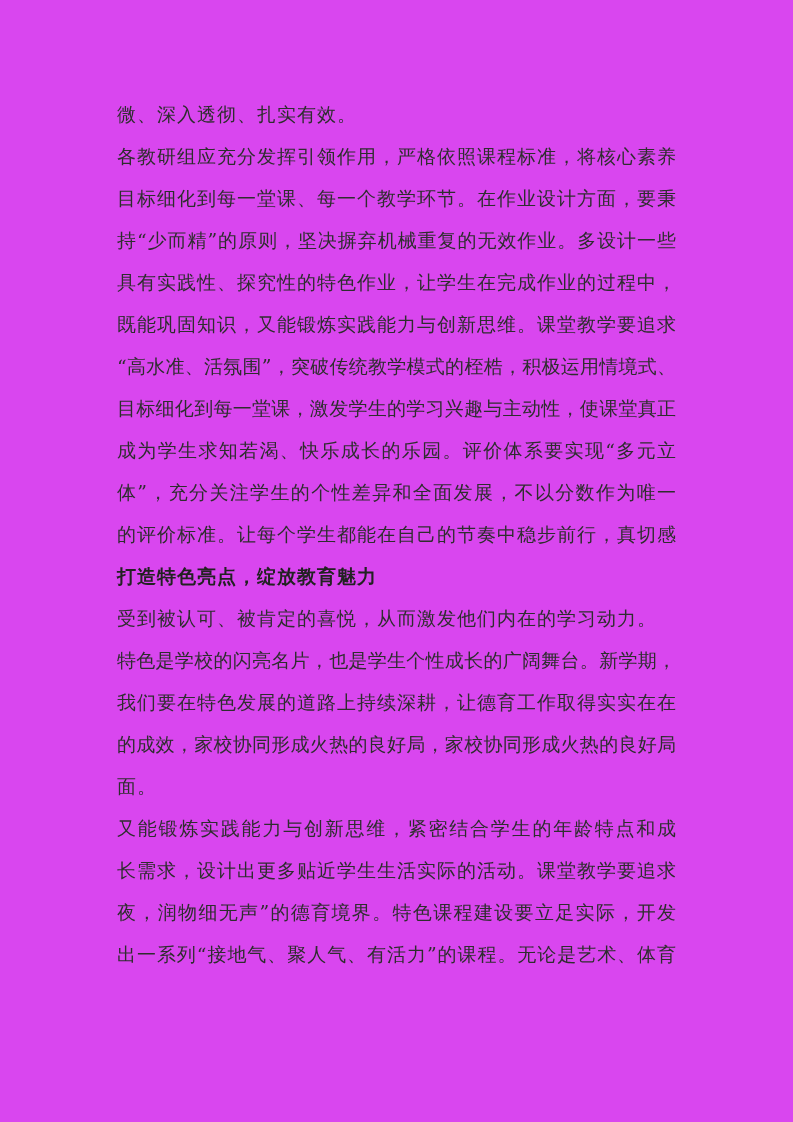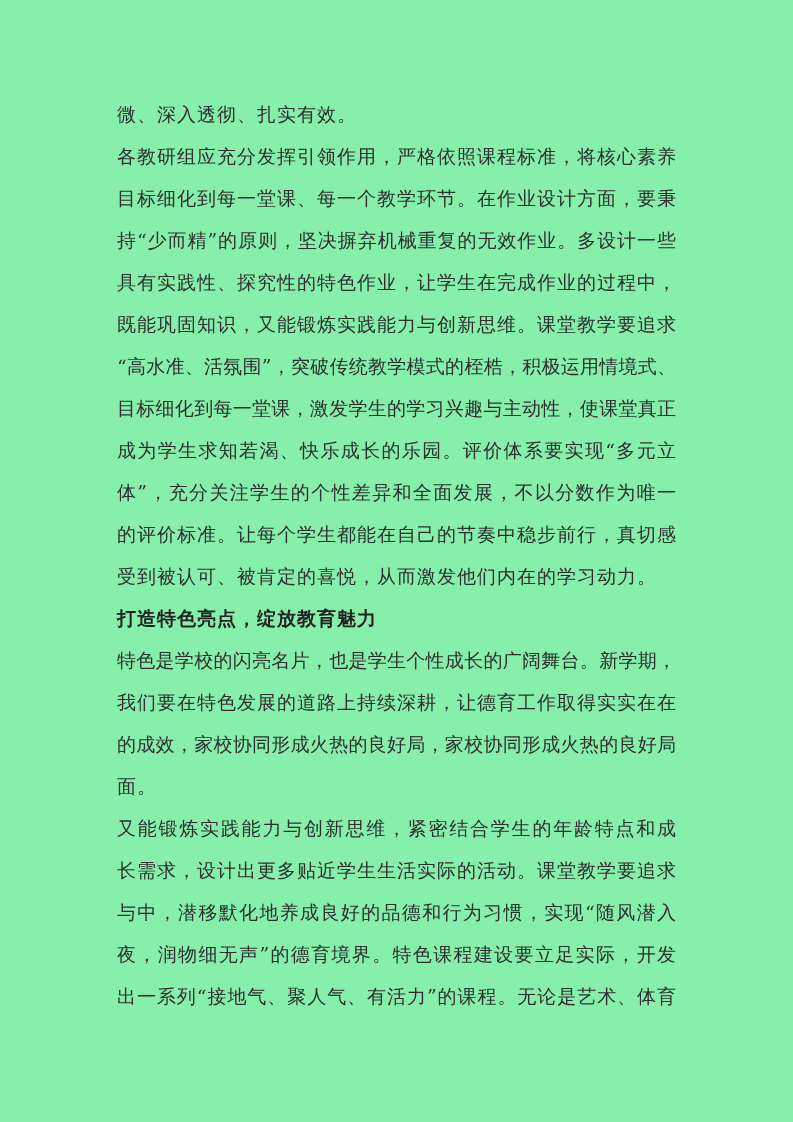--- a/index.html
+++ b/index.html
@@ -4,21 +4,21 @@
 <style>
   html, body {
     margin: 0;
     padding: 0;
     background: #ffffff;
   }
   .page {
     position: relative;
     width: 793px;
     height: 1122px;
-    background: #86efac;
+    background: #d946ef;
     overflow: hidden;
   }
   .text-block {
     position: absolute;
     left: 117px;
     top: 93px;
     width: 559px;
   }
   .line {
     font-family: "DejaVu Serif", serif;
@@ -53,25 +53,24 @@
     <div class="line">各教研组应充分发挥引领作用，严格依照课程标准，将核心素养</div>
     <div class="line">目标细化到每一堂课、每一个教学环节。在作业设计方面，要秉</div>
     <div class="line">持“少而精”的原则，坚决摒弃机械重复的无效作业。多设计一些</div>
     <div class="line">具有实践性、探究性的特色作业，让学生在完成作业的过程中，</div>
     <div class="line">既能巩固知识，又能锻炼实践能力与创新思维。课堂教学要追求</div>
     <div class="line">“高水准、活氛围”，突破传统教学模式的桎梏，积极运用情境式、</div>
     <div class="line">目标细化到每一堂课，激发学生的学习兴趣与主动性，使课堂真正</div>
     <div class="line">成为学生求知若渴、快乐成长的乐园。评价体系要实现“多元立</div>
     <div class="line">体”，充分关注学生的个性差异和全面发展，不以分数作为唯一</div>
     <div class="line">的评价标准。让每个学生都能在自己的节奏中稳步前行，真切感</div>
+    <div class="line heading">打造特色亮点，绽放教育魅力</div>
     <div class="line para-end">受到被认可、被肯定的喜悦，从而激发他们内在的学习动力。</div>
-    <div class="line heading">打造特色亮点，绽放教育魅力</div>
     <div class="line">特色是学校的闪亮名片，也是学生个性成长的广阔舞台。新学期，</div>
     <div class="line">我们要在特色发展的道路上持续深耕，让德育工作取得实实在在</div>
     <div class="line">的成效，家校协同形成火热的良好局，家校协同形成火热的良好局</div>
     <div class="line para-end">面。</div>
     <div class="line">又能锻炼实践能力与创新思维，紧密结合学生的年龄特点和成</div>
     <div class="line">长需求，设计出更多贴近学生生活实际的活动。课堂教学要追求</div>
-    <div class="line">与中，潜移默化地养成良好的品德和行为习惯，实现“随风潜入</div>
     <div class="line">夜，润物细无声”的德育境界。特色课程建设要立足实际，开发</div>
     <div class="line">出一系列“接地气、聚人气、有活力”的课程。无论是艺术、体育</div>
   </div>
 </div>
 
 </body></html>

